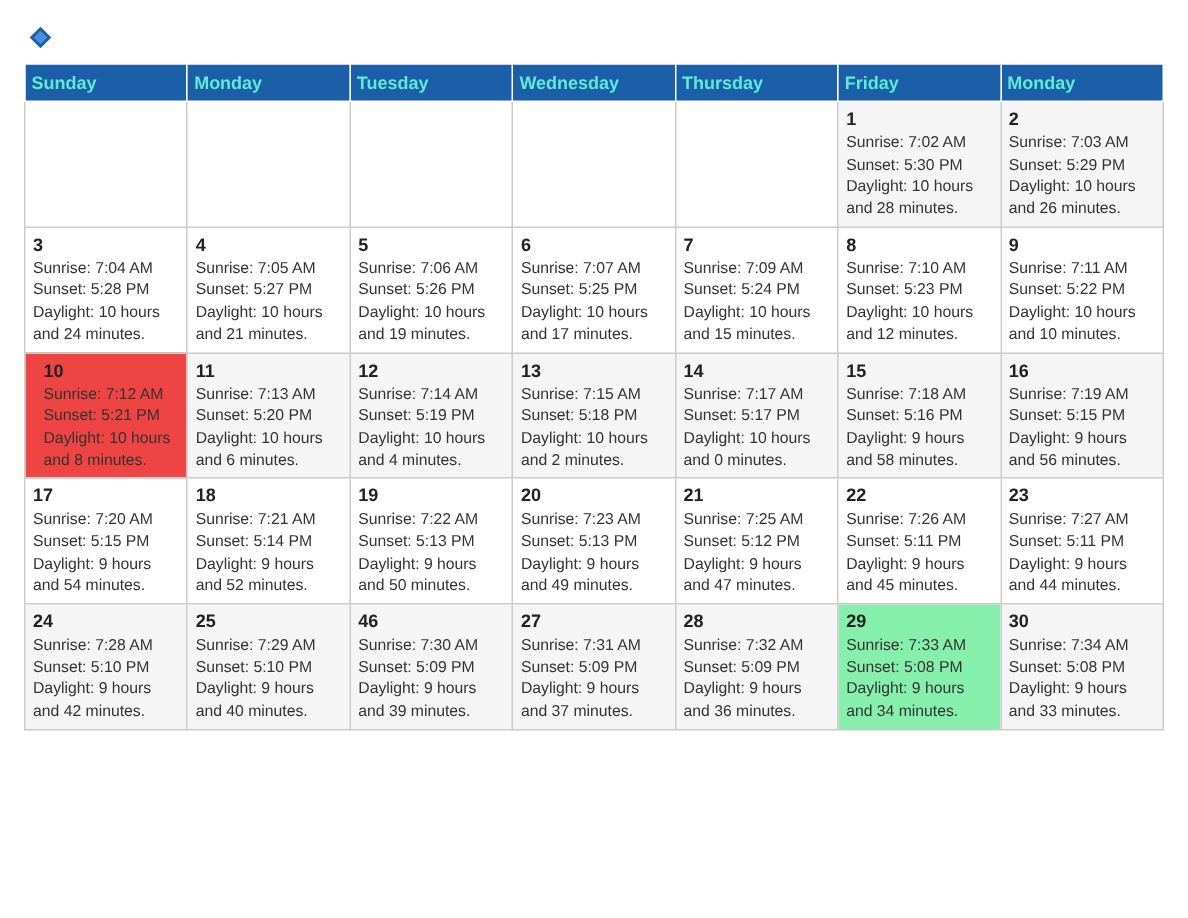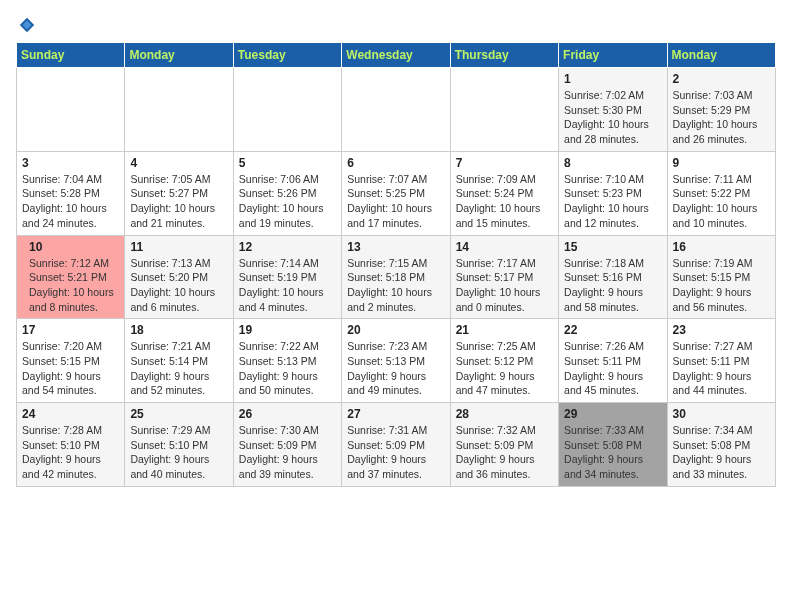--- a/index.html
+++ b/index.html
@@ -42,21 +42,21 @@
       font-size: 14px;
       color: #555;
     }
     .calendar {
       width: 100%;
       border-collapse: collapse;
       font-size: 11px;
     }
     .calendar th {
       background: #1a5fa8;
-      color: #bef264;
+      color: #5eead4;
       padding: 5px 4px;
       text-align: left;
       font-size: 12px;
       font-weight: bold;
       border: 1px solid #fff;
     }
     .calendar td {
       border: 1px solid #ccc;
       vertical-align: top;
       padding: 4px 5px;
@@ -175,21 +175,21 @@
 Daylight: 10 hours and 12 minutes.</div>
         </td>
         <td style="background: rgb(255, 255, 255);">
           <div class="day-num">9</div>
           <div class="day-info" style="white-space: pre-line;">Sunrise: 7:11 AM
 Sunset: 5:22 PM
 Daylight: 10 hours and 10 minutes.</div>
         </td>
       </tr>
       <tr>
-        <td style="background: #fca5a5; padding-left: 12px;">
+        <td style="background: #ef4444; padding-left: 12px;">
           <div class="day-num">10</div>
           <div class="day-info" style="white-space: pre-line;">Sunrise: 7:12 AM
 Sunset: 5:21 PM
 Daylight: 10 hours and 8 minutes.</div>
         </td>
         <td style="background: rgb(245, 245, 245); margin-top: 26px;">
           <div class="day-num">11</div>
           <div class="day-info" style="white-space: pre-line;">Sunrise: 7:13 AM
 Sunset: 5:20 PM
 Daylight: 10 hours and 6 minutes.</div>
@@ -276,38 +276,38 @@
 Sunset: 5:10 PM
 Daylight: 9 hours and 42 minutes.</div>
         </td>
         <td style="background: rgb(245, 245, 245);">
           <div class="day-num">25</div>
           <div class="day-info" style="white-space: pre-line;">Sunrise: 7:29 AM
 Sunset: 5:10 PM
 Daylight: 9 hours and 40 minutes.</div>
         </td>
         <td style="background: rgb(245, 245, 245);">
-          <div class="day-num">26</div>
+          <div class="day-num">46</div>
           <div class="day-info" style="white-space: pre-line;">Sunrise: 7:30 AM
 Sunset: 5:09 PM
 Daylight: 9 hours and 39 minutes.</div>
         </td>
         <td style="background: rgb(245, 245, 245);">
           <div class="day-num">27</div>
           <div class="day-info" style="white-space: pre-line;">Sunrise: 7:31 AM
 Sunset: 5:09 PM
 Daylight: 9 hours and 37 minutes.</div>
         </td>
         <td style="background: rgb(245, 245, 245);">
           <div class="day-num">28</div>
           <div class="day-info" style="white-space: pre-line;">Sunrise: 7:32 AM
 Sunset: 5:09 PM
 Daylight: 9 hours and 36 minutes.</div>
         </td>
-        <td style="background: #a3a3a3;">
+        <td style="background: #86efac;">
           <div class="day-num">29</div>
           <div class="day-info" style="white-space: pre-line;">Sunrise: 7:33 AM
 Sunset: 5:08 PM
 Daylight: 9 hours and 34 minutes.</div>
         </td>
         <td style="background: rgb(245, 245, 245);">
           <div class="day-num">30</div>
           <div class="day-info" style="white-space: pre-line;">Sunrise: 7:34 AM
 Sunset: 5:08 PM
 Daylight: 9 hours and 33 minutes.</div>

